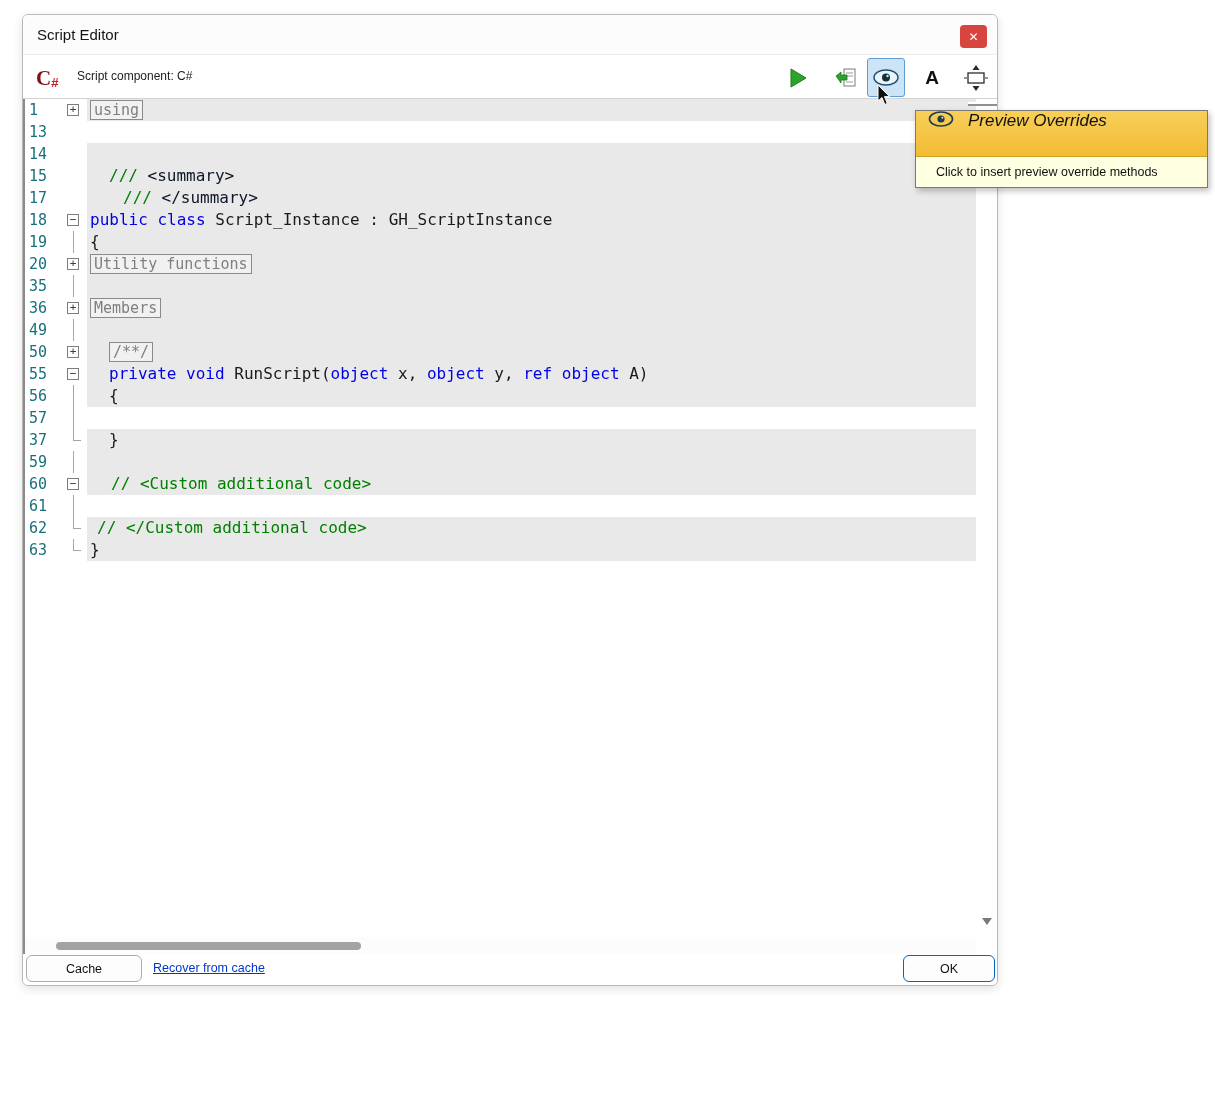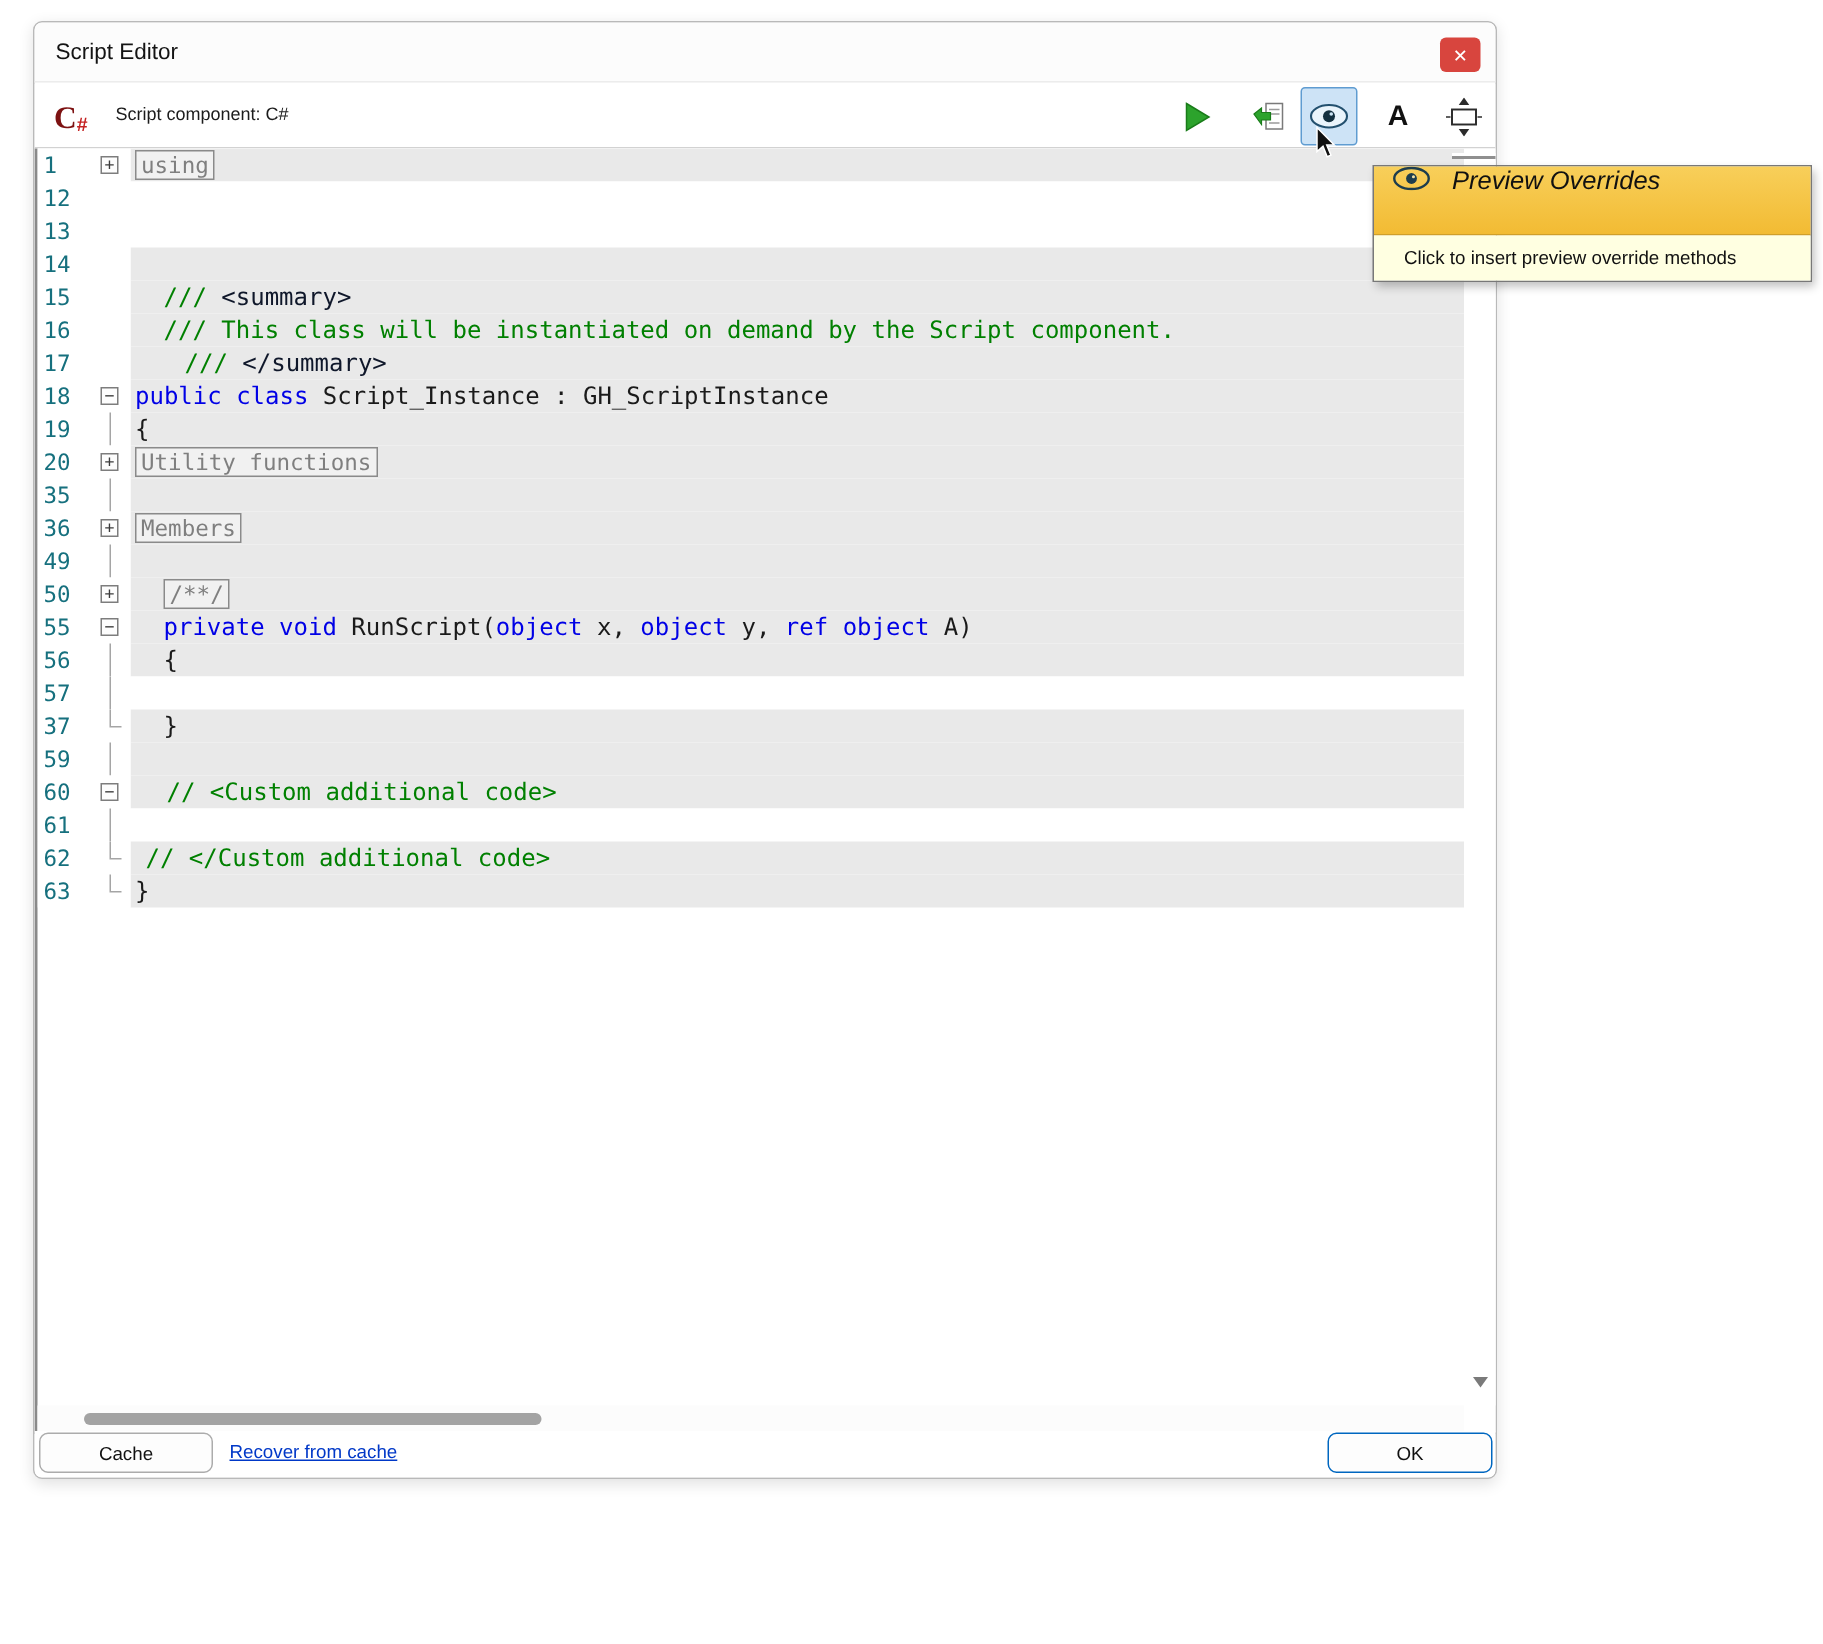--- a/index.html
+++ b/index.html
@@ -55,21 +55,21 @@
   .v-arrow{position:absolute;left:6px;bottom:12px;width:0;height:0;
     border-left:5px solid transparent;border-right:5px solid transparent;border-top:7px solid #7a7a7a}
   .hscroll{position:absolute;left:0;right:22px;bottom:0;height:18px;background:#fcfcfc}
   .hthumb{position:absolute;left:31px;top:5px;width:305px;height:8px;background:#a3a3a3;border-radius:4px}
 
   
   .footer{position:absolute;left:0;right:0;bottom:0;height:31px;background:#fff}
   .btn{position:absolute;height:27px;background:#fdfdfd;border-radius:6px;font-size:12.5px;color:#111;
     display:flex;align-items:center;justify-content:center}
   .cache-btn{left:3px;bottom:3px;width:116px;border:1px solid #acacac}
-  .ok-btn{right:2px;bottom:3px;width:110px;border:1px solid #0067c0}
+  .ok-btn{right:2px;bottom:3px;width:92px;border:1px solid #0067c0}
   .recover-link{position:absolute;left:130px;bottom:10px;font-size:12.5px;color:var(--link-blue,#0038c8);text-decoration:underline}
 
   
   .tooltip{position:absolute;left:915px;top:110px;width:293px;z-index:20;border:1px solid #787878;
     box-shadow:2px 3px 6px rgba(0,0,0,.25)}
   .tip-header{height:46px;background:linear-gradient(180deg,#f8cf5a 0%,var(--tooltip-header-bg,#f2bb33) 100%);
     display:flex;align-items:flex-start;border-bottom:1px solid #cf9f2a}
   .tip-eye{margin-left:12px;width:28px;flex:none;display:flex;align-items:center}
   .tip-title{margin-left:12px;font-size:17px;font-style:italic;font-weight:500;color:#111}
   .tip-body{height:30px;background:var(--tooltip-body-bg,#ffffe1);display:flex;align-items:center;
@@ -130,25 +130,23 @@
         <polygon points="13,26 9.5,21 16.5,21" fill="#2b2b2b"></polygon>
         <line x1="1" y1="13" x2="4" y2="13" stroke="#2b2b2b"></line>
         <line x1="22" y1="13" x2="25" y2="13" stroke="#2b2b2b"></line>
       </svg>
     </span>
   </div>
 
   <div class="editor">
     <div class="lines" id="code-lines">
         <div class="row"><div class="lnum">1</div><div class="fold fold-plus"><span class="fbox">+</span></div><div class="code locked"><span class="seg-collapsed">using</span></div></div>
-        <div class="row"><div class="lnum">12</div><div class="fold fold-none"></div><div class="code free"></div></div>
         <div class="row"><div class="lnum">13</div><div class="fold fold-none"></div><div class="code free"></div></div>
         <div class="row"><div class="lnum">14</div><div class="fold fold-none"></div><div class="code locked"></div></div>
         <div class="row"><div class="lnum">15</div><div class="fold fold-none"></div><div class="code locked" style="padding-left: 22px;"><span class="seg-comment">/// </span><span class="seg-doctag">&lt;summary&gt;</span></div></div>
-        <div class="row"><div class="lnum">16</div><div class="fold fold-none"></div><div class="code locked" style="padding-left: 22px;"><span class="seg-comment">/// This class will be instantiated on demand by the Script component.</span></div></div>
         <div class="row"><div class="lnum">17</div><div class="fold fold-none"></div><div class="code locked" style="padding-left: 36px;"><span class="seg-comment">/// </span><span class="seg-doctag">&lt;/summary&gt;</span></div></div>
         <div class="row"><div class="lnum">18</div><div class="fold fold-minus"><span class="fbox">−</span></div><div class="code locked"><span class="seg-keyword">public</span><span class="seg-plain"> </span><span class="seg-keyword">class</span><span class="seg-plain"> Script_Instance : GH_ScriptInstance</span></div></div>
         <div class="row"><div class="lnum">19</div><div class="fold fold-line"></div><div class="code locked"><span class="seg-plain">{</span></div></div>
         <div class="row"><div class="lnum">20</div><div class="fold fold-plus"><span class="fbox">+</span></div><div class="code locked"><span class="seg-collapsed">Utility functions</span></div></div>
         <div class="row"><div class="lnum">35</div><div class="fold fold-line"></div><div class="code locked"></div></div>
         <div class="row"><div class="lnum">36</div><div class="fold fold-plus"><span class="fbox">+</span></div><div class="code locked"><span class="seg-collapsed">Members</span></div></div>
         <div class="row"><div class="lnum">49</div><div class="fold fold-line"></div><div class="code locked"></div></div>
         <div class="row"><div class="lnum">50</div><div class="fold fold-plus"><span class="fbox">+</span></div><div class="code locked" style="padding-left: 22px;"><span class="seg-collapsed">/**/</span></div></div>
         <div class="row"><div class="lnum">55</div><div class="fold fold-minus"><span class="fbox">−</span></div><div class="code locked" style="padding-left: 22px;"><span class="seg-keyword">private</span><span class="seg-plain"> </span><span class="seg-keyword">void</span><span class="seg-plain"> RunScript(</span><span class="seg-keyword">object</span><span class="seg-plain"> x, </span><span class="seg-keyword">object</span><span class="seg-plain"> y, </span><span class="seg-keyword">ref</span><span class="seg-plain"> </span><span class="seg-keyword">object</span><span class="seg-plain"> A)</span></div></div>
         <div class="row"><div class="lnum">56</div><div class="fold fold-line"></div><div class="code locked" style="padding-left: 22px;"><span class="seg-plain">{</span></div></div>

